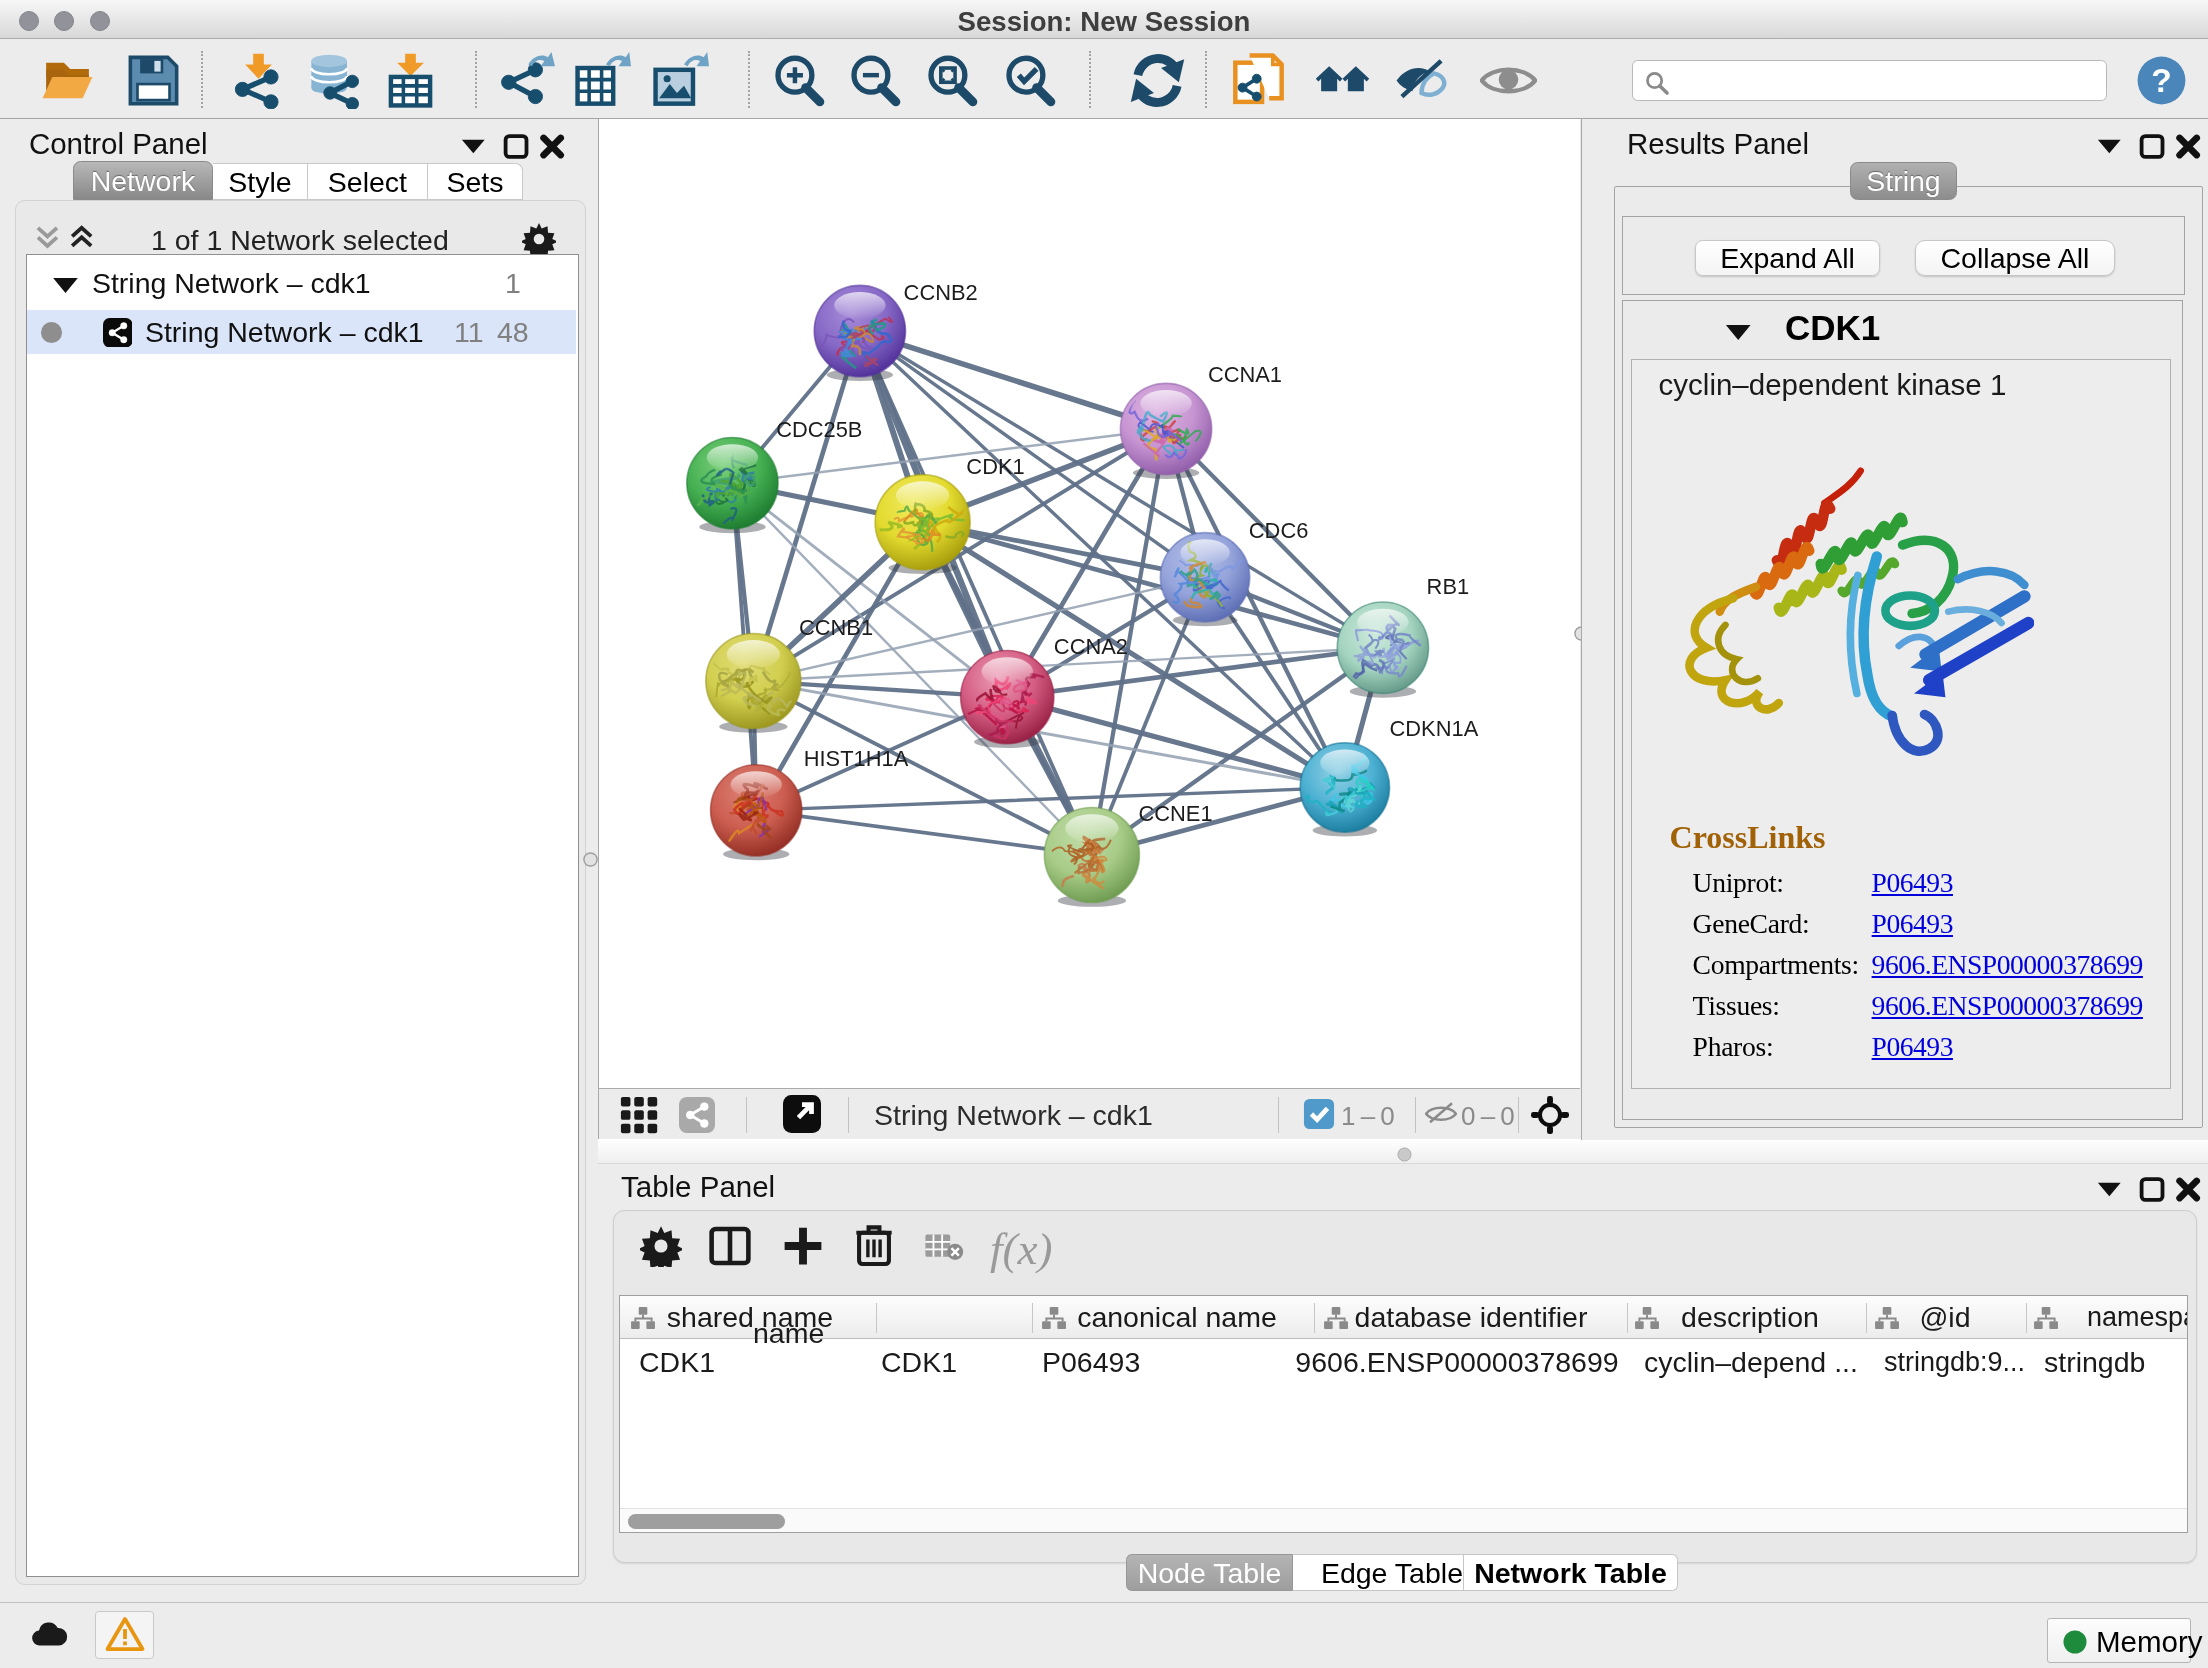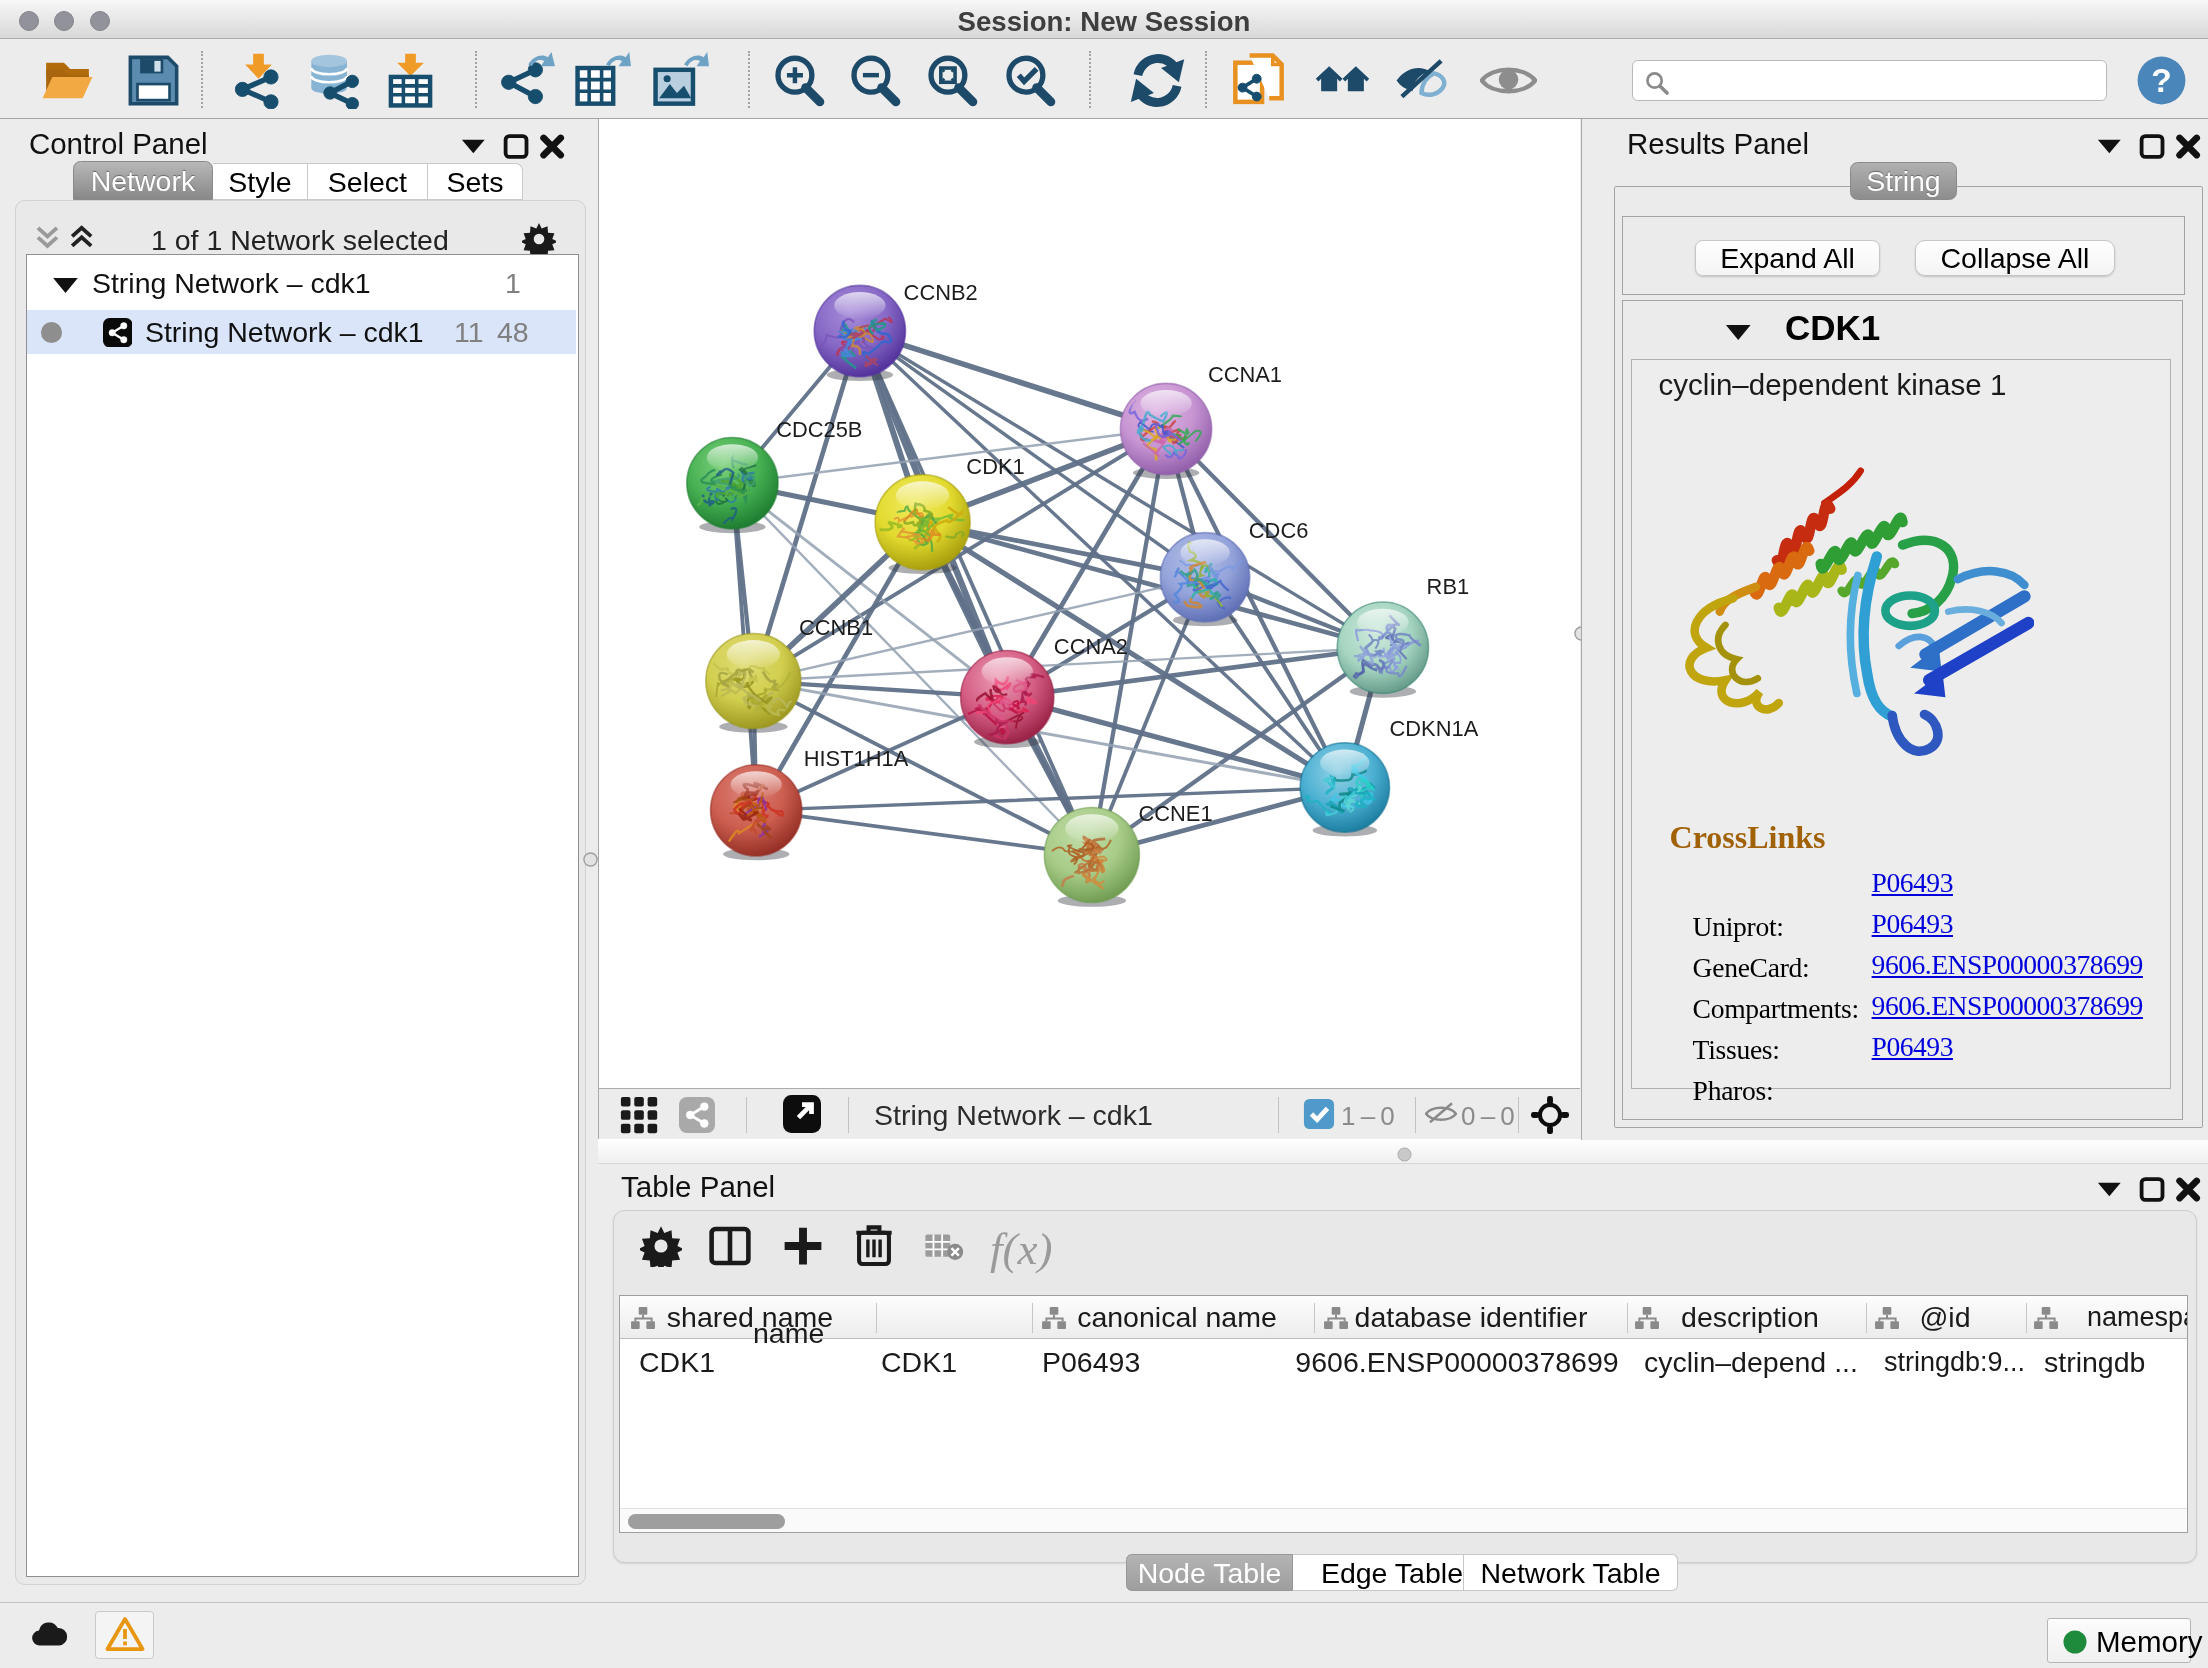--- a/index.html
+++ b/index.html
@@ -814,21 +814,21 @@
         <path d="M236,190 C252,176 268,178 274,192" stroke="#5aa0dc" stroke-width="7"></path>
         <path d="M298,120 C326,106 354,110 368,126" stroke="#3f8fd0" stroke-width="9"></path>
         <path d="M368,138 L264,199" stroke="#2e6fc8" stroke-width="13"></path>
         <path d="M248,213 l30,-23 l3,27 z" fill="#2e6fc8"></path>
         <path d="M372,166 L268,226" stroke="#1f41c8" stroke-width="13"></path>
         <path d="M252,240 l30,-22 l3,26 z" fill="#1f41c8"></path>
         <path d="M229,263 C233,292 251,307 268,298 C284,290 277,268 263,262" stroke="#2e58c0" stroke-width="10"></path>
         <path d="M288,154 C312,148 334,154 344,166" stroke="#6aaede" stroke-width="7"></path>
       </svg>
       <div style="position:absolute; left:38px; top:459px; font-family:'Liberation Serif',serif; font-weight:bold; font-size:32px; color:#a16207;">CrossLinks</div>
-      <div style="position:absolute; left:61px; top:502px; font-family:'Liberation Serif',serif; font-size:27.6px; letter-spacing:-0.3px; color:#000; line-height:41px;margin-top:44px;">
+      <div style="position:absolute; left:61px; top:502px; font-family:'Liberation Serif',serif; font-size:27.6px; letter-spacing:-0.3px; color:#000; line-height:41px;">
         Uniprot:<br>GeneCard:<br>Compartments:<br>Tissues:<br>Pharos:
       </div>
       <div style="position:absolute; left:240px; top:502px; font-family:'Liberation Serif',serif; font-size:27.6px; letter-spacing:-0.5px; color:#0000dd; text-decoration:underline; line-height:41px;">
         P06493<br>P06493<br>9606.ENSP00000378699<br>9606.ENSP00000378699<br>P06493
       </div>
     </div>
   </div>
 </div>
 <div id="tpanel" class="abs">
   <div class="ptitle" style="position:absolute; left:23px; top:5.7px;">Table Panel</div>
@@ -936,21 +936,21 @@
       <div class="abs" style="left:1264px; top:5.7px; white-space:nowrap; font-size:27px;">stringdb:9...</div>
       <div class="abs" style="left:1424px; top:4.8px; white-space:nowrap;">stringdb</div>
     </div>
     <div class="abs" style="left:0; top:212px; width:1567px; height:26px; background:#fafafa; border-top:1px solid #e0e0e0;">
       <div class="abs" style="left:7.6px; top:4.8px; width:157px; height:15px; background:#9e9e9e; border-radius:7.6px;"></div>
     </div>
   </div>
 
   <div class="abs" style="left:528px; top:390px; width:167px; height:37px; background:linear-gradient(#b4b4b4,#9e9e9e); border:1px solid #979797; border-radius:5.7px 0 0 5.7px; color:#fff; font-size:28.5px; text-align:center; line-height:36px;">Node Table</div>
   <div class="abs" style="left:695px; top:390px; width:171px; height:37px; background:#fff; border:1px solid #c6c6c6; border-left:none; color:#000; font-size:28.5px; text-align:right; line-height:36px;">Edge Table</div>
-  <div class="abs" style="left:866px; top:390px; width:214px; height:37px; background:#fff; border:1px solid #c6c6c6; border-left:none; border-radius:0 5.7px 5.7px 0; color:#000; font-size:28.5px; text-align:center; line-height:36px;">Network Table</div>
+  <div class="abs" style="left:866px; top:390px; width:214px; height:37px; background:#fff; border:1px solid #c6c6c6; border-left:none; border-radius:0 5.7px 5.7px 0; color:#000; font-size:28.5px; text-align:center; line-height:36px;font-weight:bold;">Network Table</div>
 </div>
 <div id="statusbar" class="abs">
   <svg class="abs" style="left:28.5px; top:15px;" width="40" height="30" viewBox="0 0 64 48">
     <path d="M18 44 a12 12 0 0 1 -2 -24 a16 16 0 0 1 30 -4 a12 12 0 0 1 2 28 z" fill="#1a1a1a"></path>
   </svg>
   <div class="abs" style="left:95px; top:7.6px; width:59px; height:48px; background:#f4f4f4; border:1px solid #c9c9c9; border-radius:3.8px;"></div>
   <svg class="abs" style="left:105px; top:13.3px;" width="40" height="36" viewBox="0 0 64 56">
     <path d="M32 4 L60 52 H4 z" fill="none" stroke="#e8950f" stroke-width="6" stroke-linejoin="round"></path>
     <rect x="29" y="20" width="6" height="16" fill="#e8950f"></rect>
     <rect x="29" y="40" width="6" height="6" fill="#e8950f"></rect>

